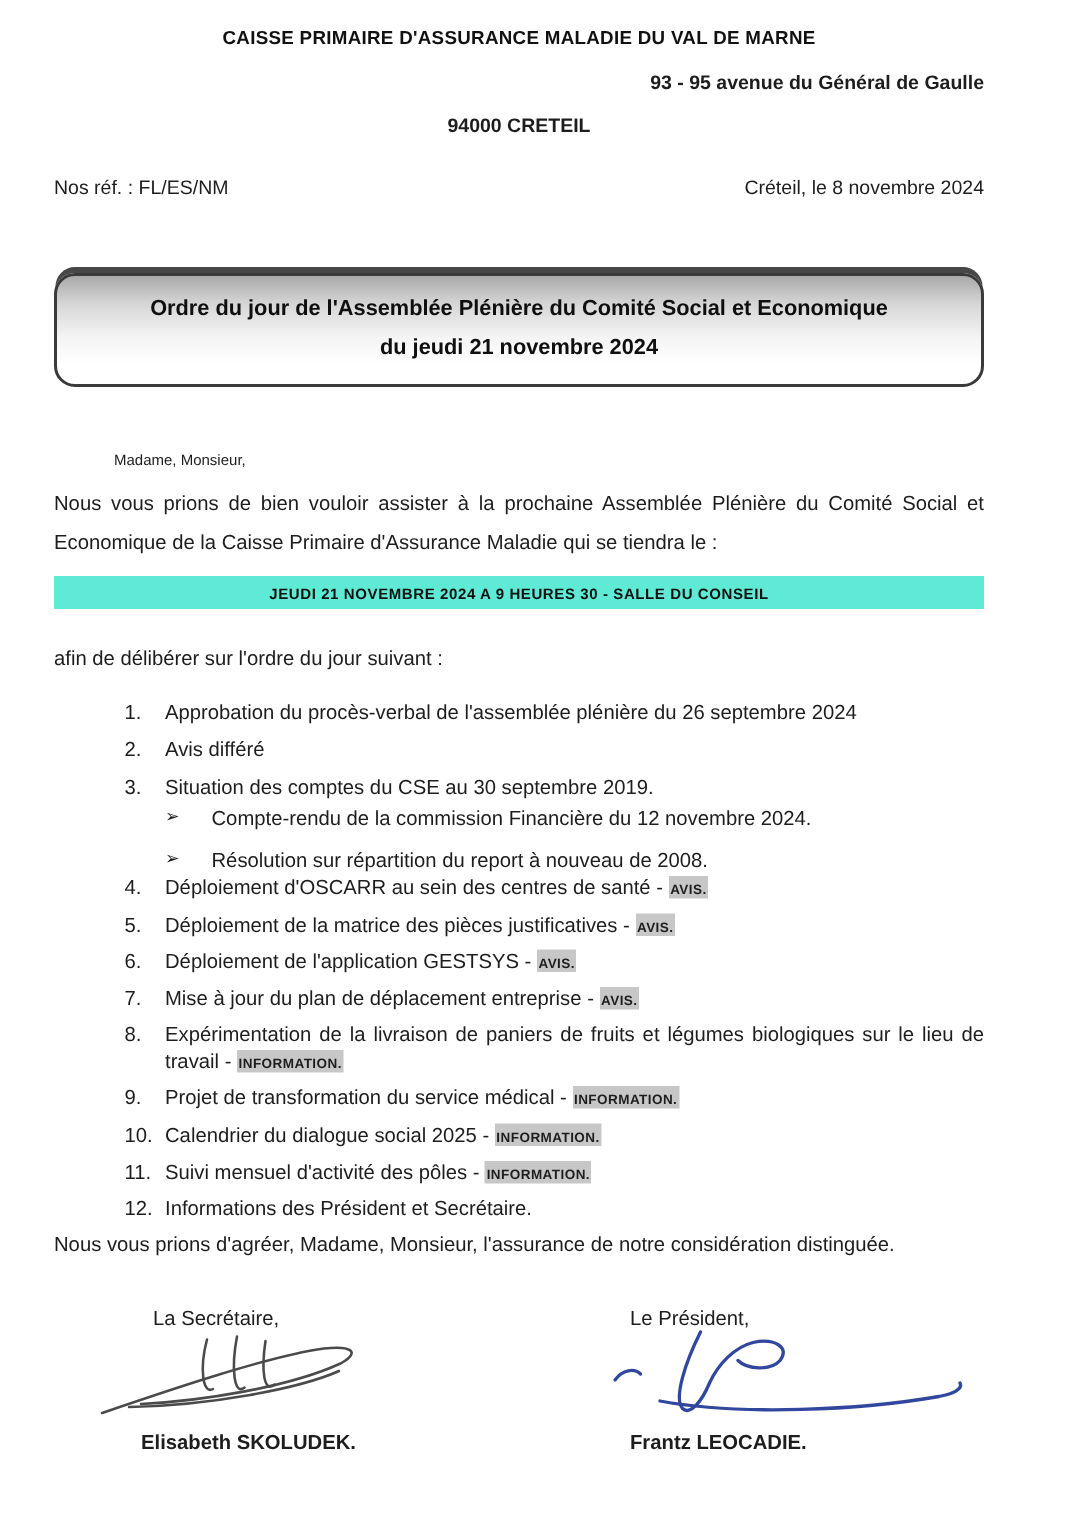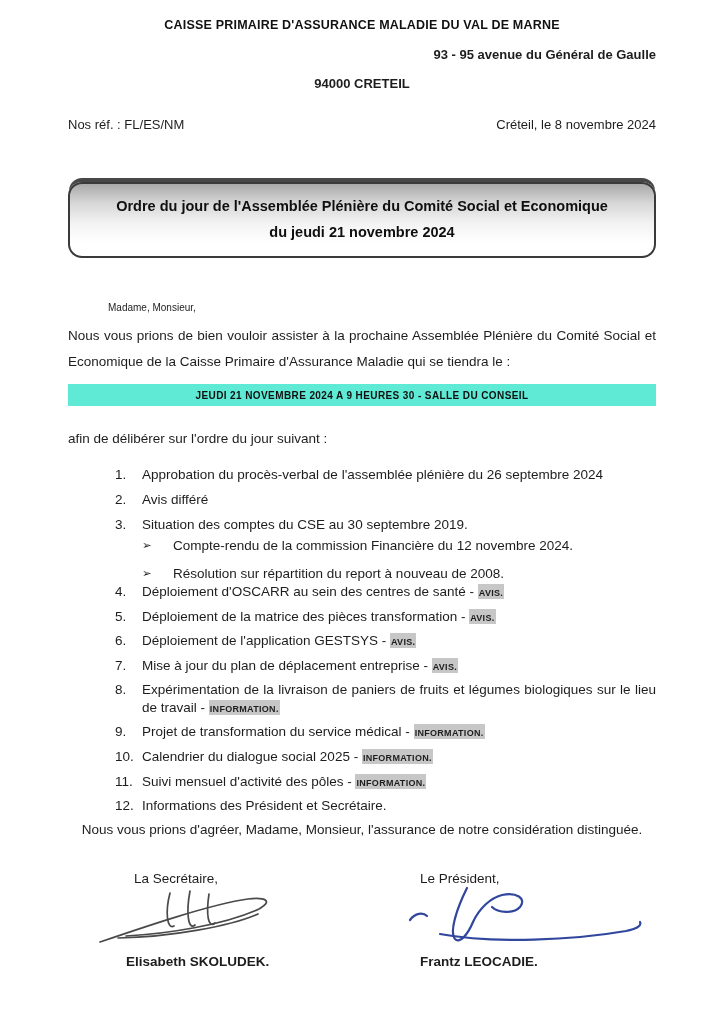--- a/index.html
+++ b/index.html
@@ -3,21 +3,21 @@
 <meta charset="utf-8">
 <style>
   html,body{margin:0;padding:0;background:#ffffff;}
   .page{
     position:relative;
     width:724px;height:1024px;
     box-sizing:border-box;
     background:#ffffff;
     font-family:"Liberation Sans", sans-serif;
     color:#1d1d1d;
-    padding:18px 68px 0 68px;
+    padding:18px 68px 0 36px;
     overflow:hidden;
   }
   
   .org-name{text-align:center;font-weight:bold;font-size:12.5px;letter-spacing:.2px;color:#111;}
   .org-addr{text-align:right;font-weight:bold;font-size:13px;margin-top:15px;}
   .org-city{text-align:center;font-weight:bold;font-size:13px;margin-top:14px;}
   .ref-row{display:flex;justify-content:space-between;font-size:13px;margin-top:26px;}
   
   .title-box{
     margin-top:50px;
@@ -56,21 +56,21 @@
   .tag{
     background:#c7c7c7;
     font-weight:bold;
     font-variant-caps:all-small-caps;
     letter-spacing:.3px;
     padding:0 1px;
   }
   .sub{display:flex;margin-top:4px;}
   .sub + .sub{margin-top:10px;}
   .sub .arr{width:31px;flex-shrink:0;font-size:11.5px;padding-top:1px;}
-  .closing{margin-top:2px;font-size:13.5px;text-align:center;}
+  .closing{margin-top:2px;font-size:13.5px;}
   
   .sig-row{display:flex;justify-content:space-between;margin-top:34px;}
   .sig-block{font-size:13.5px;}
   .sig-block .name{font-weight:bold;}
   .sig-left .sig-img{margin:-4px 0 0 -16px;display:block;}
   .sig-left .name{margin-top:10px;}
   .sig-right{width:232px;}
   .sig-right .role{padding-left:66px;}
   .sig-right .sig-img{margin:2px 0 0 28px;display:block;}
   .sig-right .name{margin-top:8px;padding-left:58px;}
@@ -128,21 +128,21 @@
       </span>
     </div>
 
     <div class="item">
       <span class="num">4.</span>
       <span class="txt"><span>Déploiement d'OSCARR au sein des centres de santé - </span><span class="tag">AVIS.</span></span>
     </div>
 
     <div class="item">
       <span class="num">5.</span>
-      <span class="txt"><span>Déploiement de la matrice des pièces transformation - </span><span class="tag">AVIS.</span></span>
+      <span class="txt"><span>Déploiement de la matrice des pièces justificatives - </span><span class="tag">AVIS.</span></span>
     </div>
 
     <div class="item">
       <span class="num">6.</span>
       <span class="txt"><span>Déploiement de l'application GESTSYS - </span><span class="tag">AVIS.</span></span>
     </div>
 
     <div class="item">
       <span class="num">7.</span>
       <span class="txt"><span>Mise à jour du plan de déplacement entreprise - </span><span class="tag">AVIS.</span></span>

